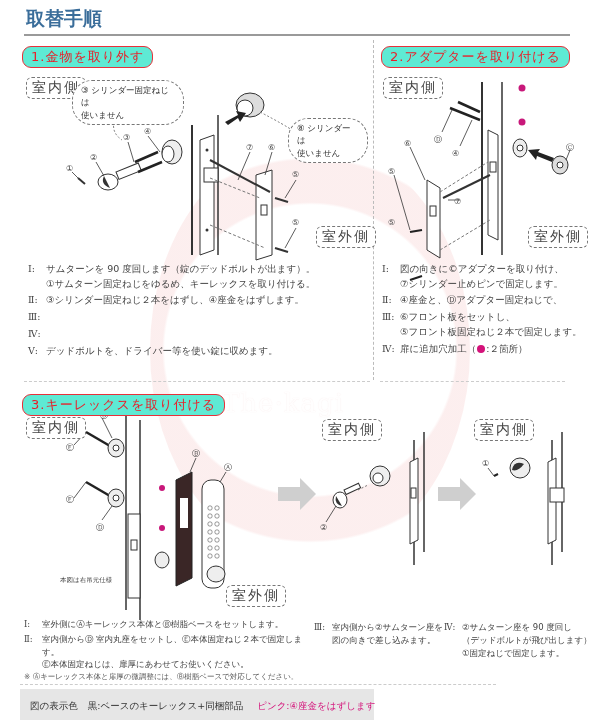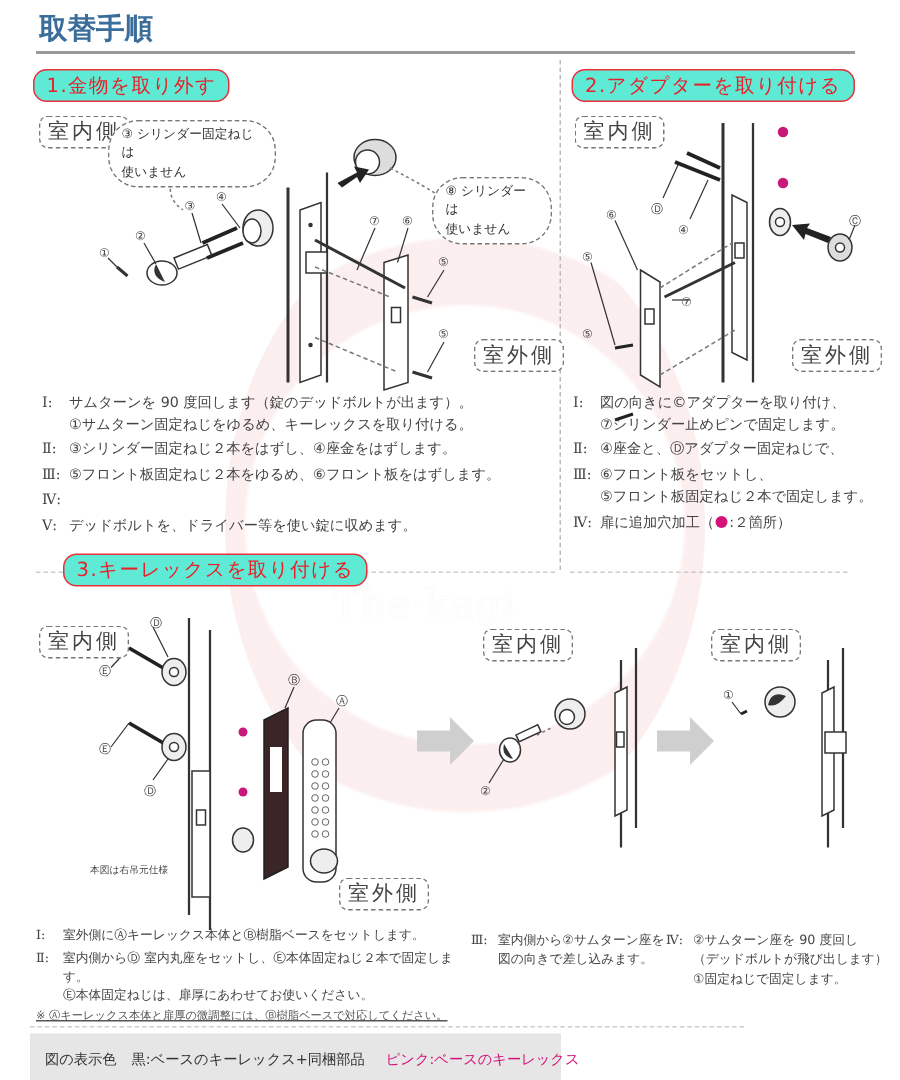--- a/index.html
+++ b/index.html
@@ -39,21 +39,21 @@
   .hdivider { position: absolute; height: 0; border-top: 1px dashed #ccc; z-index: 2; }
 
   .steps { position: absolute; font-size: 9.5px; color: #444; line-height: 1.55; z-index: 3; }
   .steps .row { display: flex; }
   .steps .num { width: 18px; flex-shrink: 0; font-family: "DejaVu Serif", serif; }
   .steps .cont { padding-left: 18px; }
   .steps .gap { margin-top: 2px; }
   .pink-dot-inline { display: inline-block; width: 8px; height: 8px; border-radius: 50%; background: #d4127a; vertical-align: -1px; margin: 0 1px; }
 
   .small-steps { font-size: 8.5px; line-height: 1.5; }
-  .note { font-size: 7.5px; color: #555; text-decoration: underline; }
+  .note { font-size: 7.5px; color: #555; }
 
   .legend-bar {
     position: absolute; left: 20px; top: 689px; width: 354px; height: 34px; background: #e6e6e6;
     font-size: 9.5px; color: #333; display: flex; align-items: center; padding-left: 10px; z-index: 3; white-space: nowrap;
   }
   .legend-bar .pink { color: #d4127a; margin-left: 14px; }
   .legend-bar .sp { margin-left: 10px; }
 
   svg.illus { position: absolute; z-index: 2; overflow: visible; }
   .lbl { font-size: 8px; fill: #444; font-family: "DejaVu Sans", sans-serif; }
@@ -142,21 +142,20 @@
       <span class="num">Ⅰ:</span>
       <span>サムターンを 90 度回します（錠のデッドボルトが出ます）。</span>
     </div>
   <div class="cont">①サムターン固定ねじをゆるめ、キーレックスを取り付ける。</div>
   <div class="row gap">
       <span class="num">Ⅱ:</span>
       <span>③シリンダー固定ねじ２本をはずし、④座金をはずします。</span>
     </div>
   <div class="row gap">
       <span class="num">Ⅲ:</span>
-      <span>⑤フロント板固定ねじ２本をゆるめ、⑥フロント板をはずします。</span>
     </div>
   <div class="row gap">
       <span class="num">Ⅳ:</span>
     </div>
   <div class="row gap">
       <span class="num">Ⅴ:</span>
       <span>デッドボルトを、ドライバー等を使い錠に収めます。</span>
     </div>
 </div>
 
@@ -230,21 +229,21 @@
       <span class="num">Ⅲ:</span>
       <span>⑥フロント板をセットし、</span>
     </div>
   <div class="cont">⑤フロント板固定ねじ２本で固定します。</div>
   <div class="row gap">
       <span class="num">Ⅳ:</span>
       <span><span>扉に追加穴加工（</span><span class="pink-dot-inline"></span><span>:２箇所）</span></span>
     </div>
 </div>
 
-<div class="section-pill" style="left:22px;top:369px;margin-left:20px;">3.キーレックスを取り付ける</div>
+<div class="section-pill" style="left:22px;top:394px;">3.キーレックスを取り付ける</div>
 <div class="side-tag" style="left:26px;top:417px;">室内側</div>
 <div class="side-tag" style="left:226px;top:585px;">室外側</div>
 <div class="side-tag" style="left:322px;top:419px;">室内側</div>
 <div class="side-tag" style="left:474px;top:419px;">室内側</div>
 <div class="caption" style="left:60px;top:576px;">本図は右吊元仕様</div>
 
 <svg class="illus" style="left:40px;top:410px;" width="240" height="200">
 
   <line x1="86" y1="2" x2="86" y2="200" stroke="#333" stroke-width="1.5"></line>
   <line x1="100" y1="10" x2="100" y2="210" stroke="#333" stroke-width="1.5"></line>
@@ -363,14 +362,14 @@
     </div>
   <div class="cont">（デッドボルトが飛び出します）</div>
   <div class="cont">①固定ねじで固定します。</div>
 </div>
 
 <div class="hdivider" style="left:20px;top:684px;width:476px;"></div>
 
 <div class="legend-bar">
   <span>図の表示色</span>
   <span class="sp">黒:ベースのキーレックス+同梱部品</span>
-  <span class="pink">ピンク:ベースのキーレックス</span>
+  <span class="pink">ピンク:④座金をはずします</span>
 </div>
 
 </body></html>

